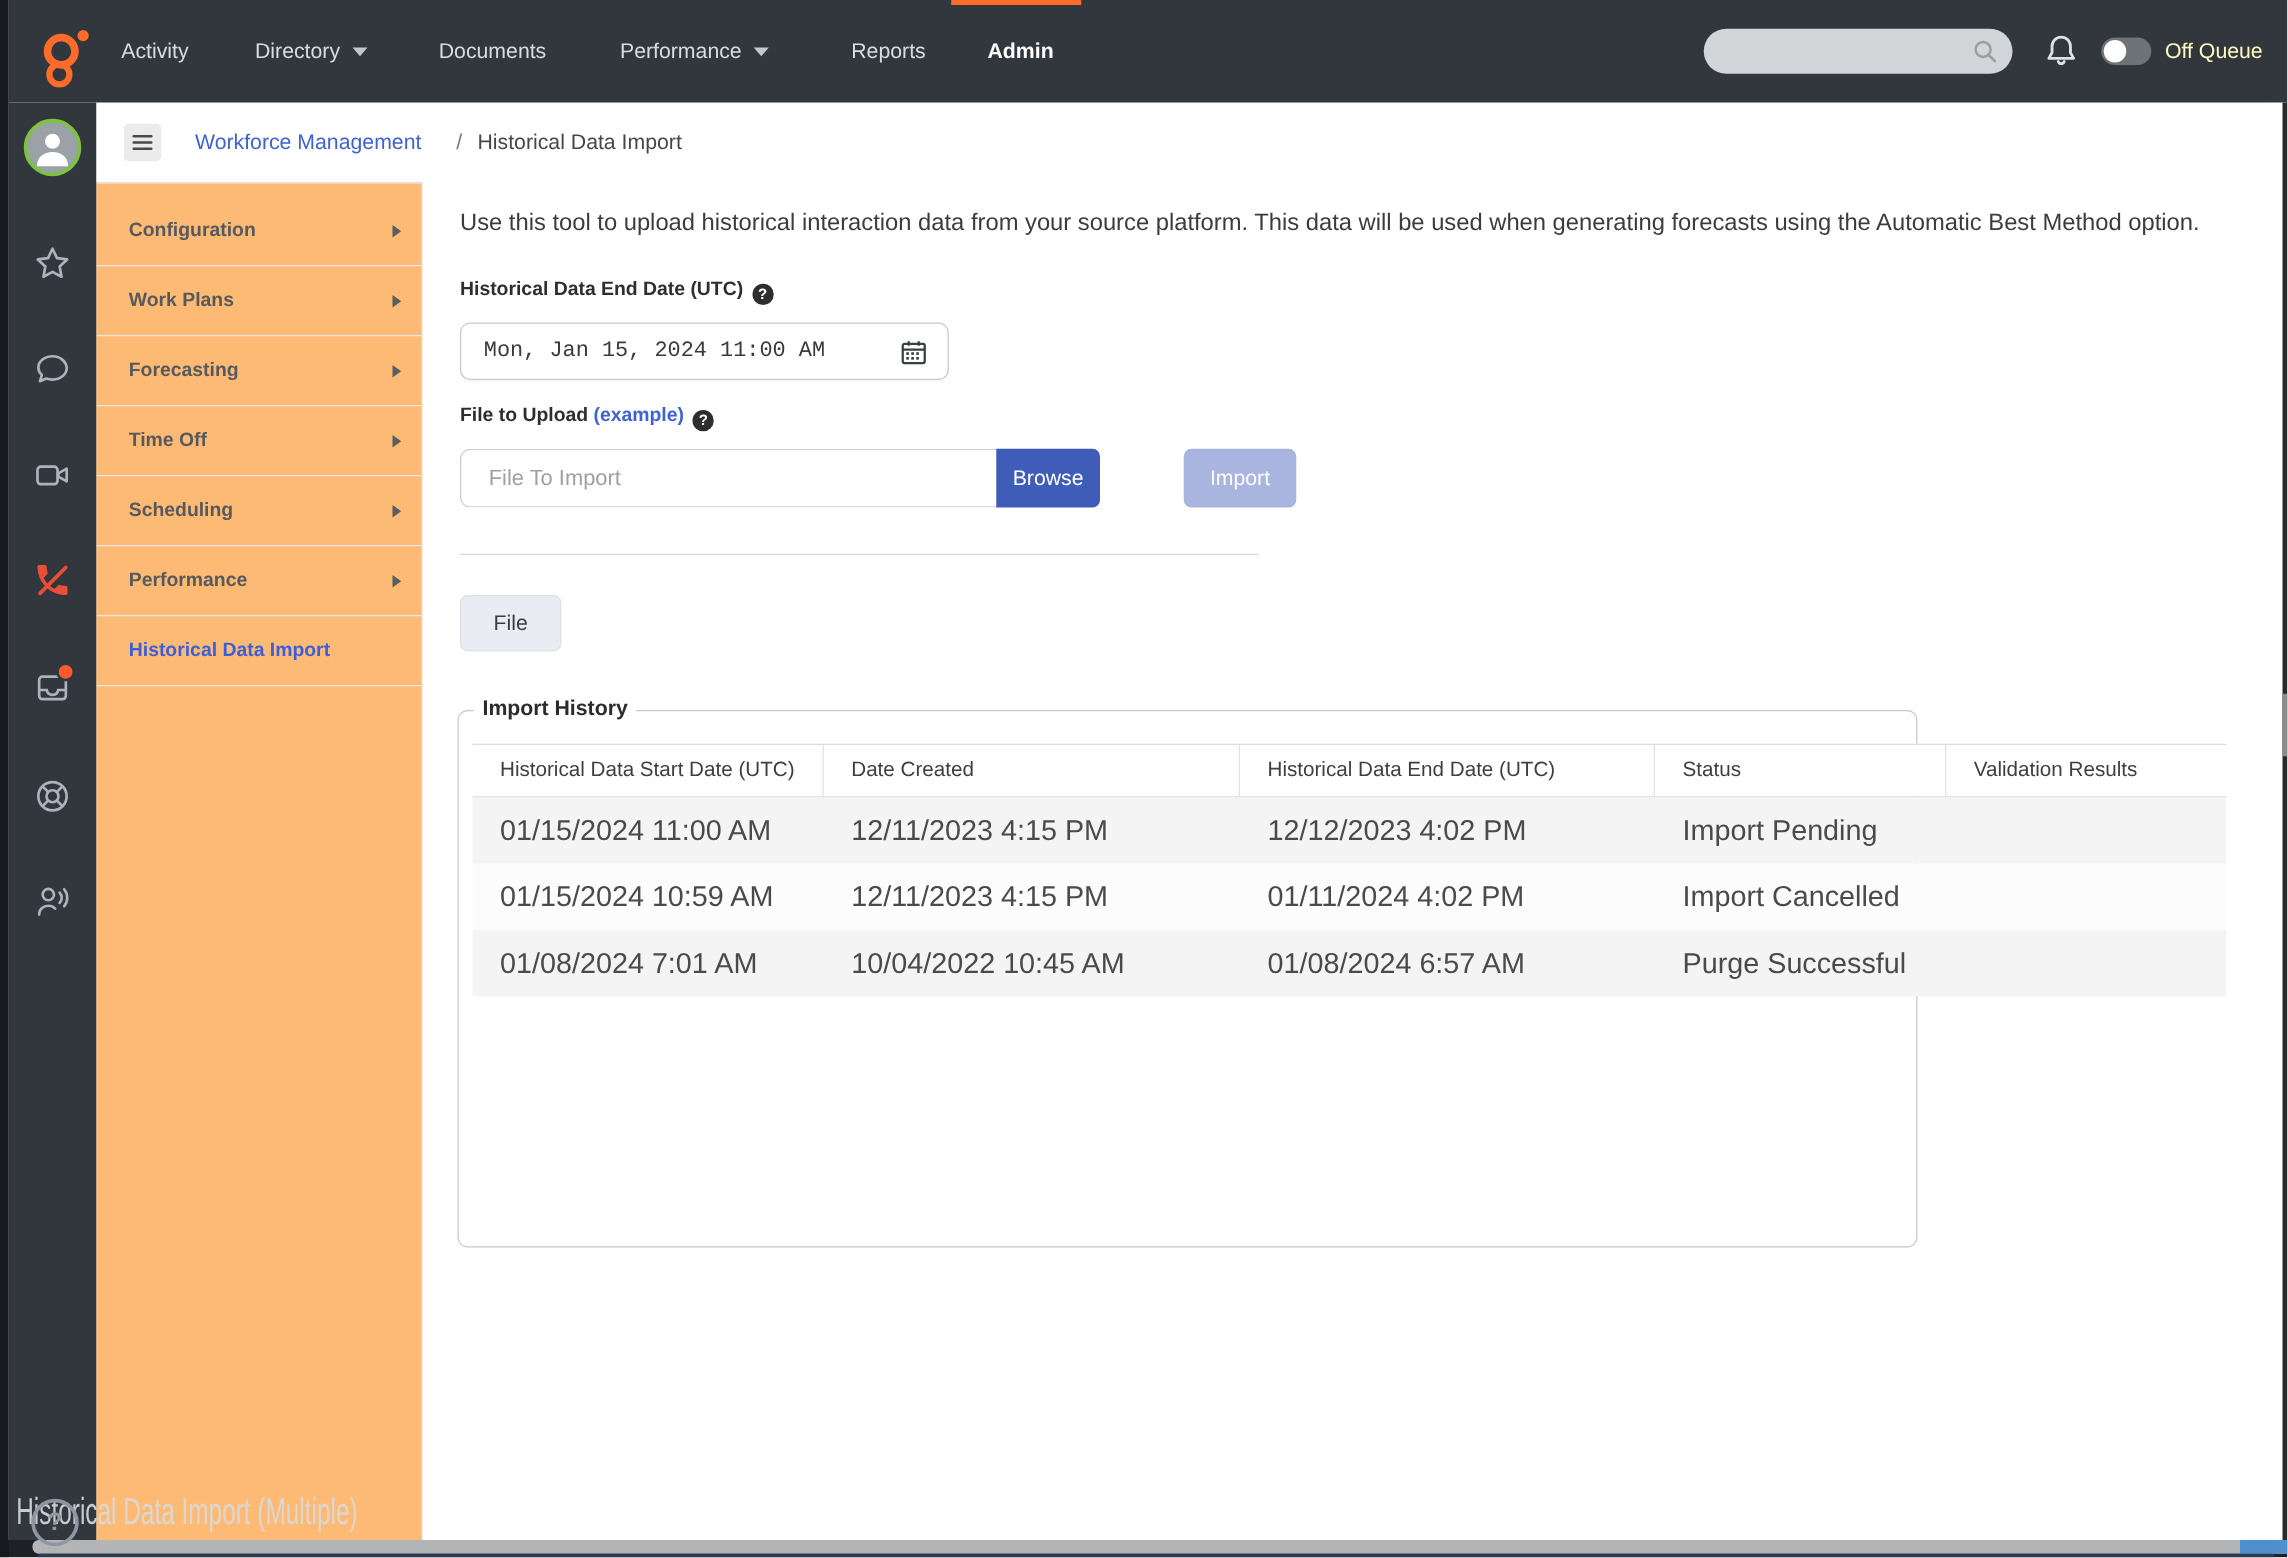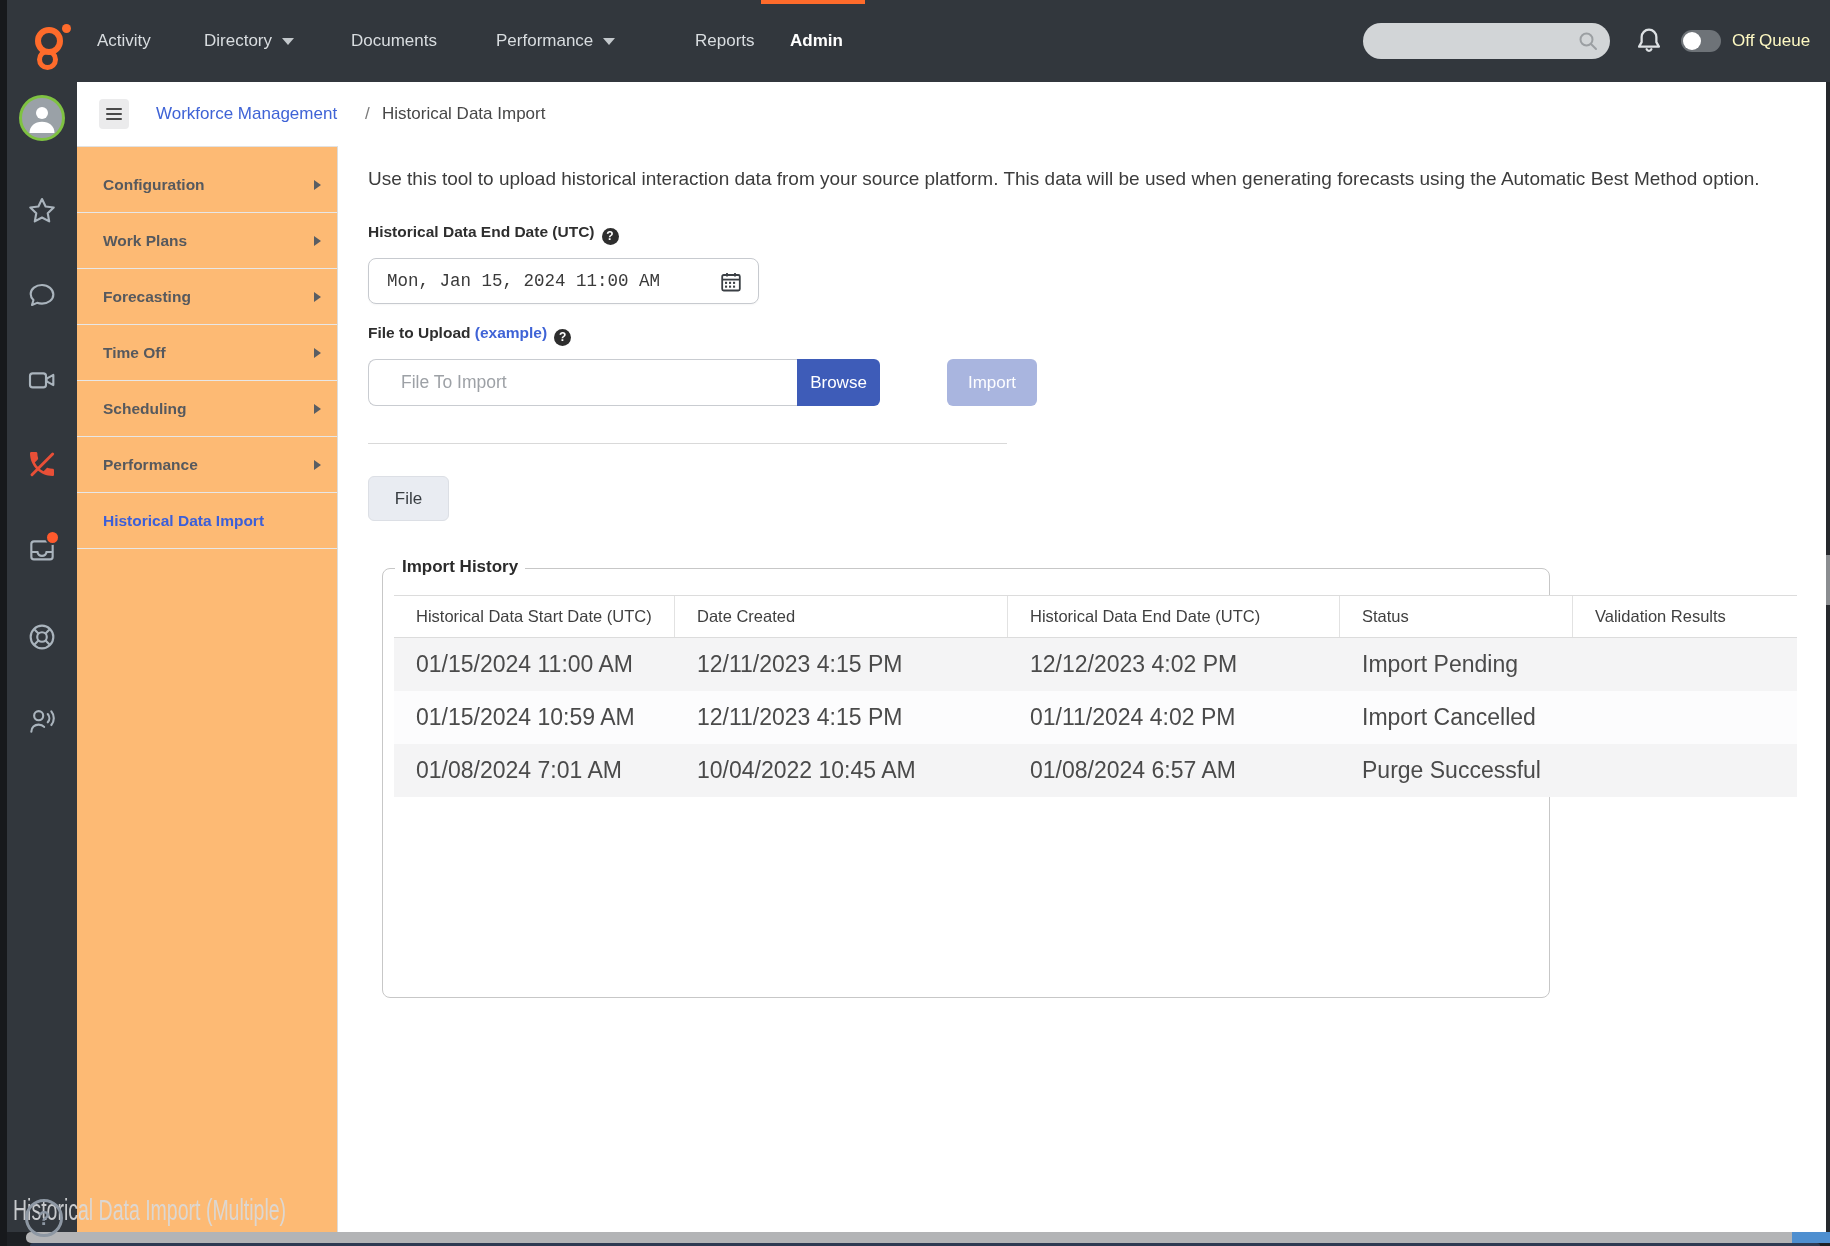--- a/index.html
+++ b/index.html
@@ -63,33 +63,33 @@
   .field-label{position:absolute;font-size:15.5px;font-weight:bold;color:#2e2e2e;white-space:nowrap;}
   .help-dot{display:inline-block;width:17px;height:17px;background:#2e2e2e;color:#fff;border-radius:50%;
             font-size:12px;font-weight:bold;text-align:center;line-height:17px;margin-left:7px;vertical-align:-3px;cursor:pointer;}
   .example-link{color:#3f63d6;font-weight:bold;cursor:pointer;}
   .date-input{position:absolute;left:30px;top:112px;width:391px;height:46px;background:#fff;border:1px solid #c7cacf;
               border-radius:8px;box-sizing:border-box;cursor:pointer;box-shadow:0 1px 2px rgba(0,0,0,.04);}
   .date-input .val{position:absolute;left:18px;top:0;line-height:44px;font-size:17.5px;color:#3a3a3a;white-space:nowrap;font-family:Liberation Mono, monospace;}
   .date-input svg{position:absolute;right:15px;top:11px;}
   .file-row{position:absolute;left:30px;top:213px;height:47px;}
   .file-input{position:absolute;left:0;top:0;width:429px;height:47px;border:1px solid #c9ccd1;border-right:none;
-              border-radius:8px 0 0 8px;box-sizing:border-box;padding:0 0 0 32px;font-size:17.5px;color:#333;
+              border-radius:8px 0 0 8px;box-sizing:border-box;padding:0 0 0 22px;font-size:17.5px;color:#333;
               outline:none;font-family:"Liberation Sans",sans-serif;background:#fff;}
   .file-input::placeholder{color:#9da1a6;}
   .btn{border:none;font-family:"Liberation Sans",sans-serif;cursor:pointer;}
   .browse-btn{position:absolute;left:429px;top:0;width:83px;height:47px;background:#3e5cb8;color:#fff;
               font-size:17px;border-radius:0 6px 6px 0;}
   .import-btn{position:absolute;left:579px;top:0;width:90px;height:47px;background:#a9b5df;color:#fdfdff;
               font-size:17px;border-radius:6px;cursor:default;}
   .divider{position:absolute;left:30px;top:297px;width:639px;height:1px;background:#d9d9d9;}
   .purge-btn{position:absolute;left:30px;top:330px;width:81px;height:45px;background:#e9ecf2;border:1px solid #dcdfe5;
              border-radius:6px;font-size:17px;color:#383d42;}
   
-  .history-box{position:absolute;left:44px;top:422px;width:1168px;height:430px;border:1px solid #c7c7c7;border-radius:8px;box-sizing:border-box;padding-left:40px;}
+  .history-box{position:absolute;left:28px;top:422px;width:1168px;height:430px;border:1px solid #c7c7c7;border-radius:8px;box-sizing:border-box;padding-left:40px;}
   .history-legend{position:absolute;left:12px;top:-12px;background:#ffffff;padding:0 7px;font-size:17px;font-weight:bold;color:#2b2b2b;}
   .htable{position:absolute;left:11px;top:26px;width:1403px;}
   .hrow{display:grid;grid-template-columns:281px 333px 332px 233px 224px;}
   .hrow.head{height:41px;line-height:41px;border-top:1px solid #dcdcdc;border-bottom:1px solid #dcdcdc;background:#fff;}
   .hrow.head .cell{font-size:16.5px;color:#3f3f3f;border-right:1px solid #e2e2e2;}
   .hrow.head .cell:last-child{border-right:none;}
   .hrow.body{height:53px;line-height:53px;}
   .hrow.body .cell{font-size:23px;color:#4a4a4a;}
   .hrow.body.odd{background:#f4f4f5;}
   .hrow.body.even{background:#fcfcfd;}
@@ -115,21 +115,21 @@
       <span class="ring1"></span>
       <span class="ring2"></span>
       <span class="dot"></span>
     </div>
     <div class="admin-indicator"></div>
 
     <div class="nav-item" style="left:90px"><span>Activity</span></div>
     <div class="nav-item" style="left:197px"><span>Directory</span><span class="caret-down"></span></div>
     <div class="nav-item" style="left:344px"><span>Documents</span></div>
     <div class="nav-item" style="left:489px"><span>Performance</span><span class="caret-down"></span></div>
-    <div class="nav-item" style="left:688px"><span>Reports</span></div>
+    <div class="nav-item" style="left:674px"><span>Reports</span></div>
     <div class="nav-item active" style="left:783px"><span>Admin</span></div>
 
     <div class="search-pill">
       <input type="text" placeholder="" style="">
       <svg width="24" height="24" viewBox="0 0 24 24">
         <circle cx="10.5" cy="10.5" r="6" fill="none" stroke="#9b9fa2" stroke-width="2"></circle>
         <line x1="15" y1="15" x2="20" y2="20" stroke="#9b9fa2" stroke-width="2" stroke-linecap="round"></line>
       </svg>
     </div>
 

